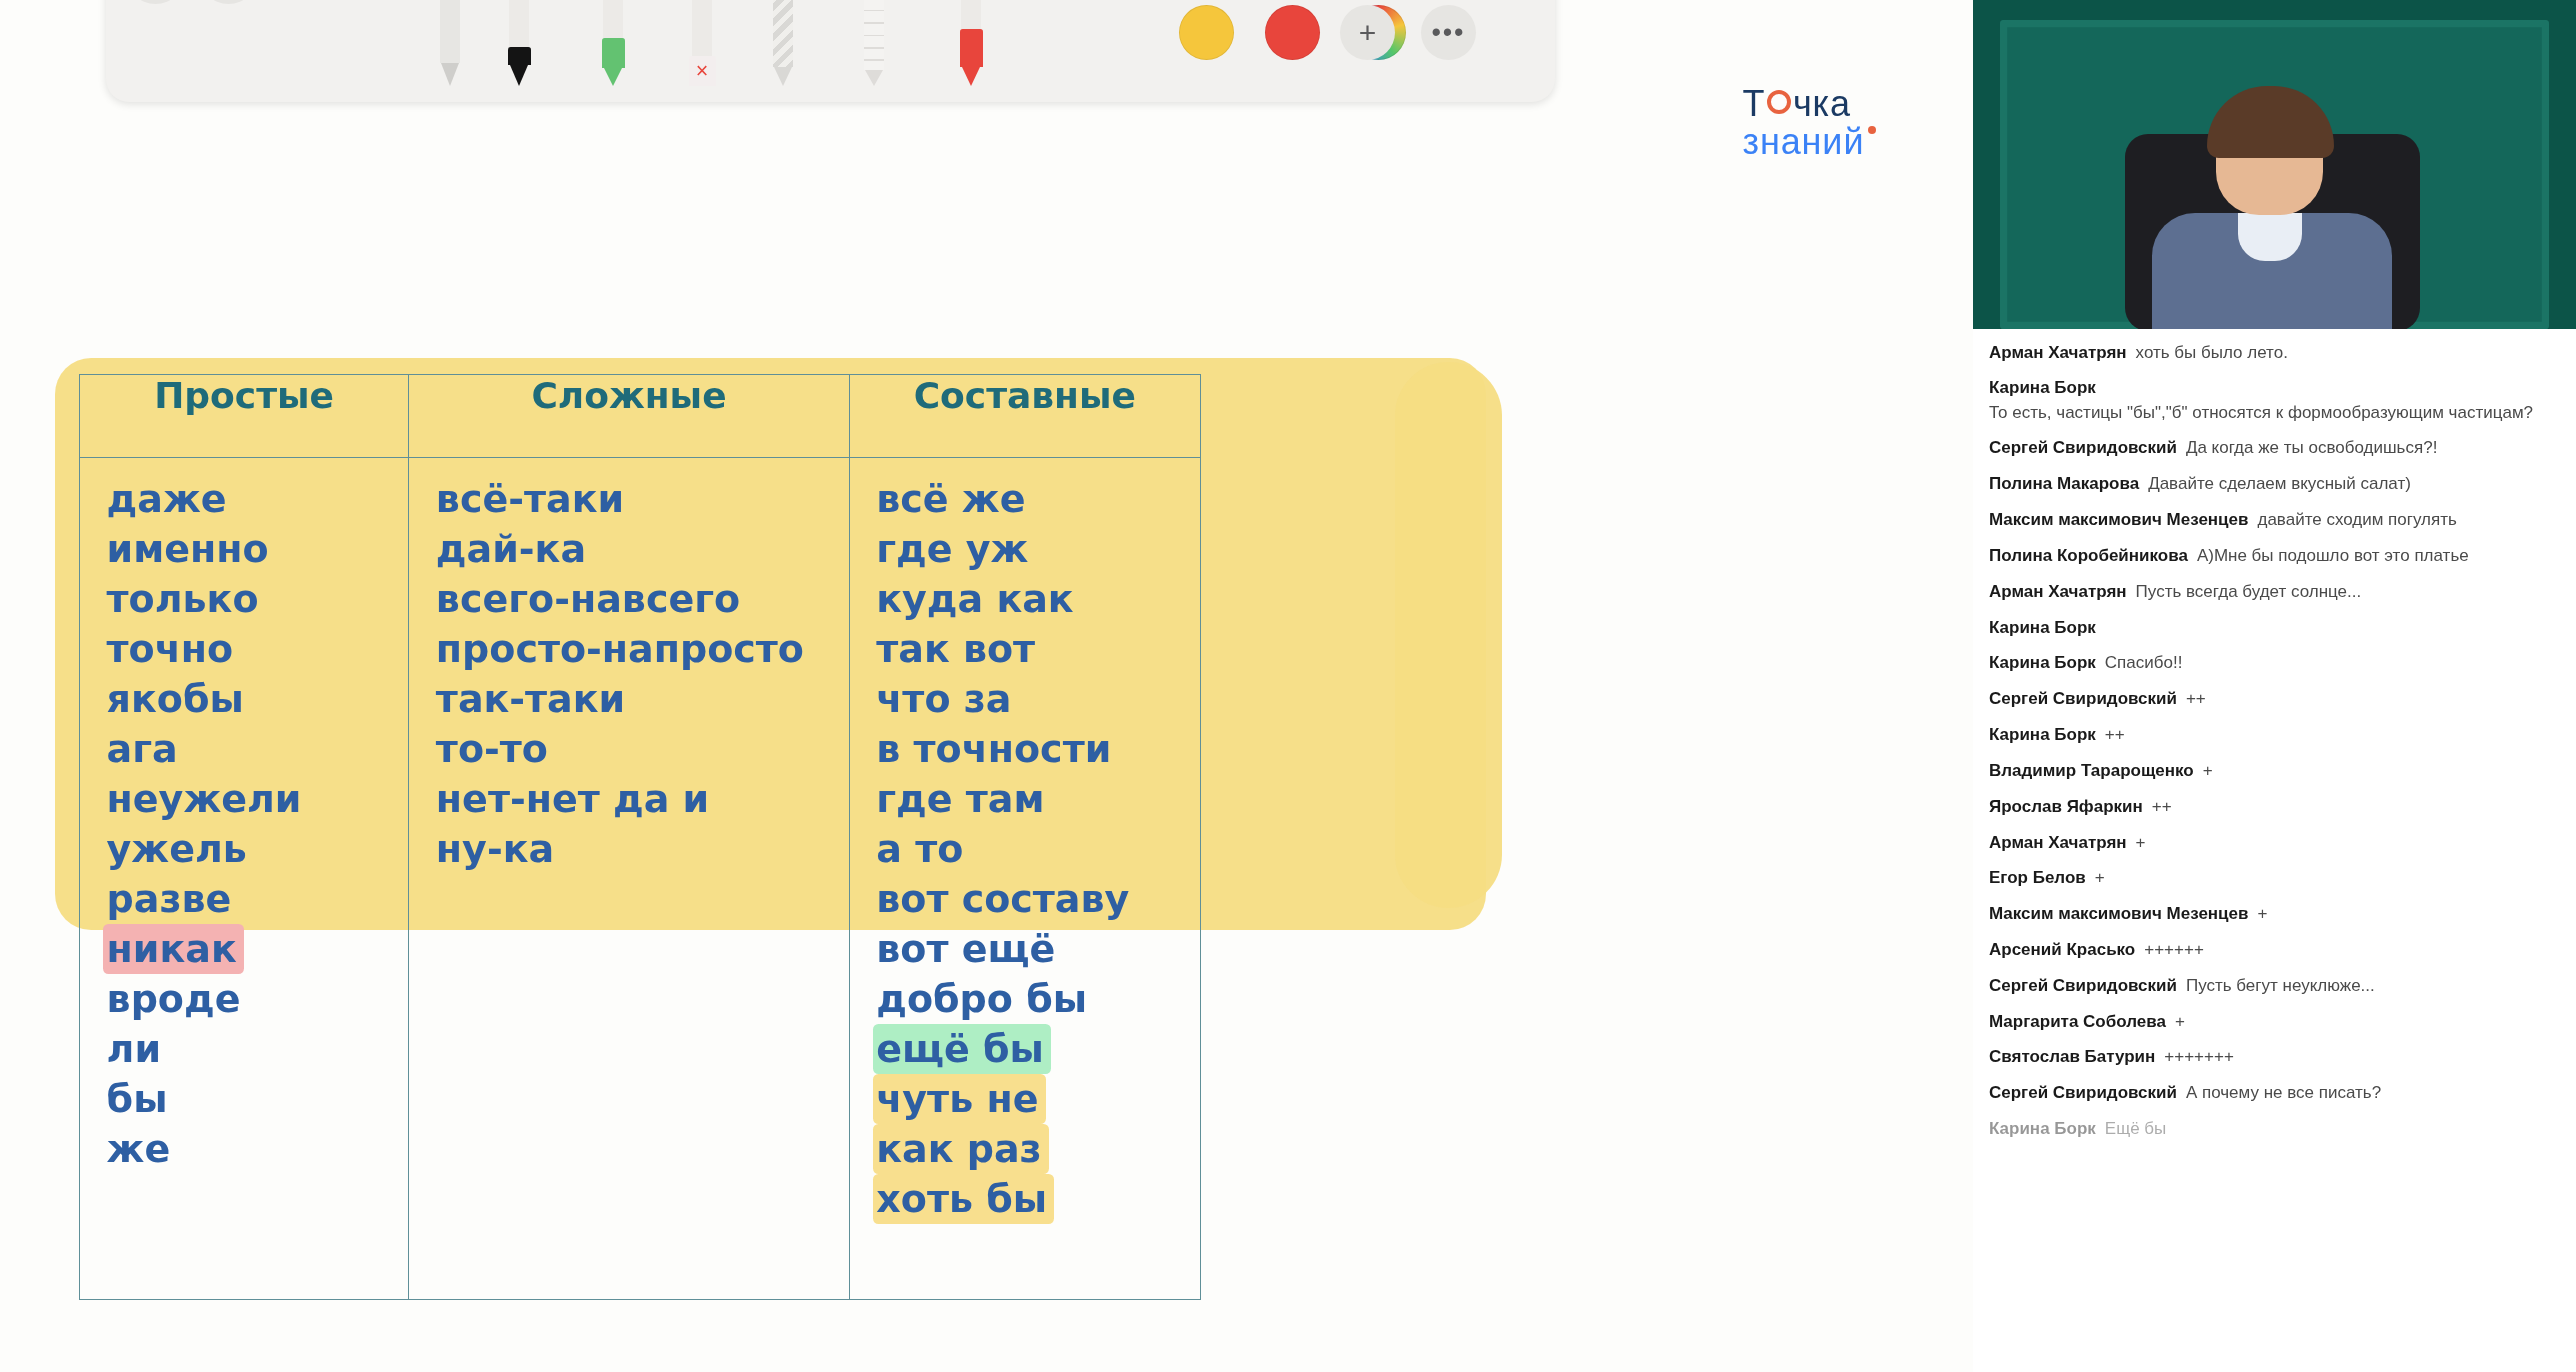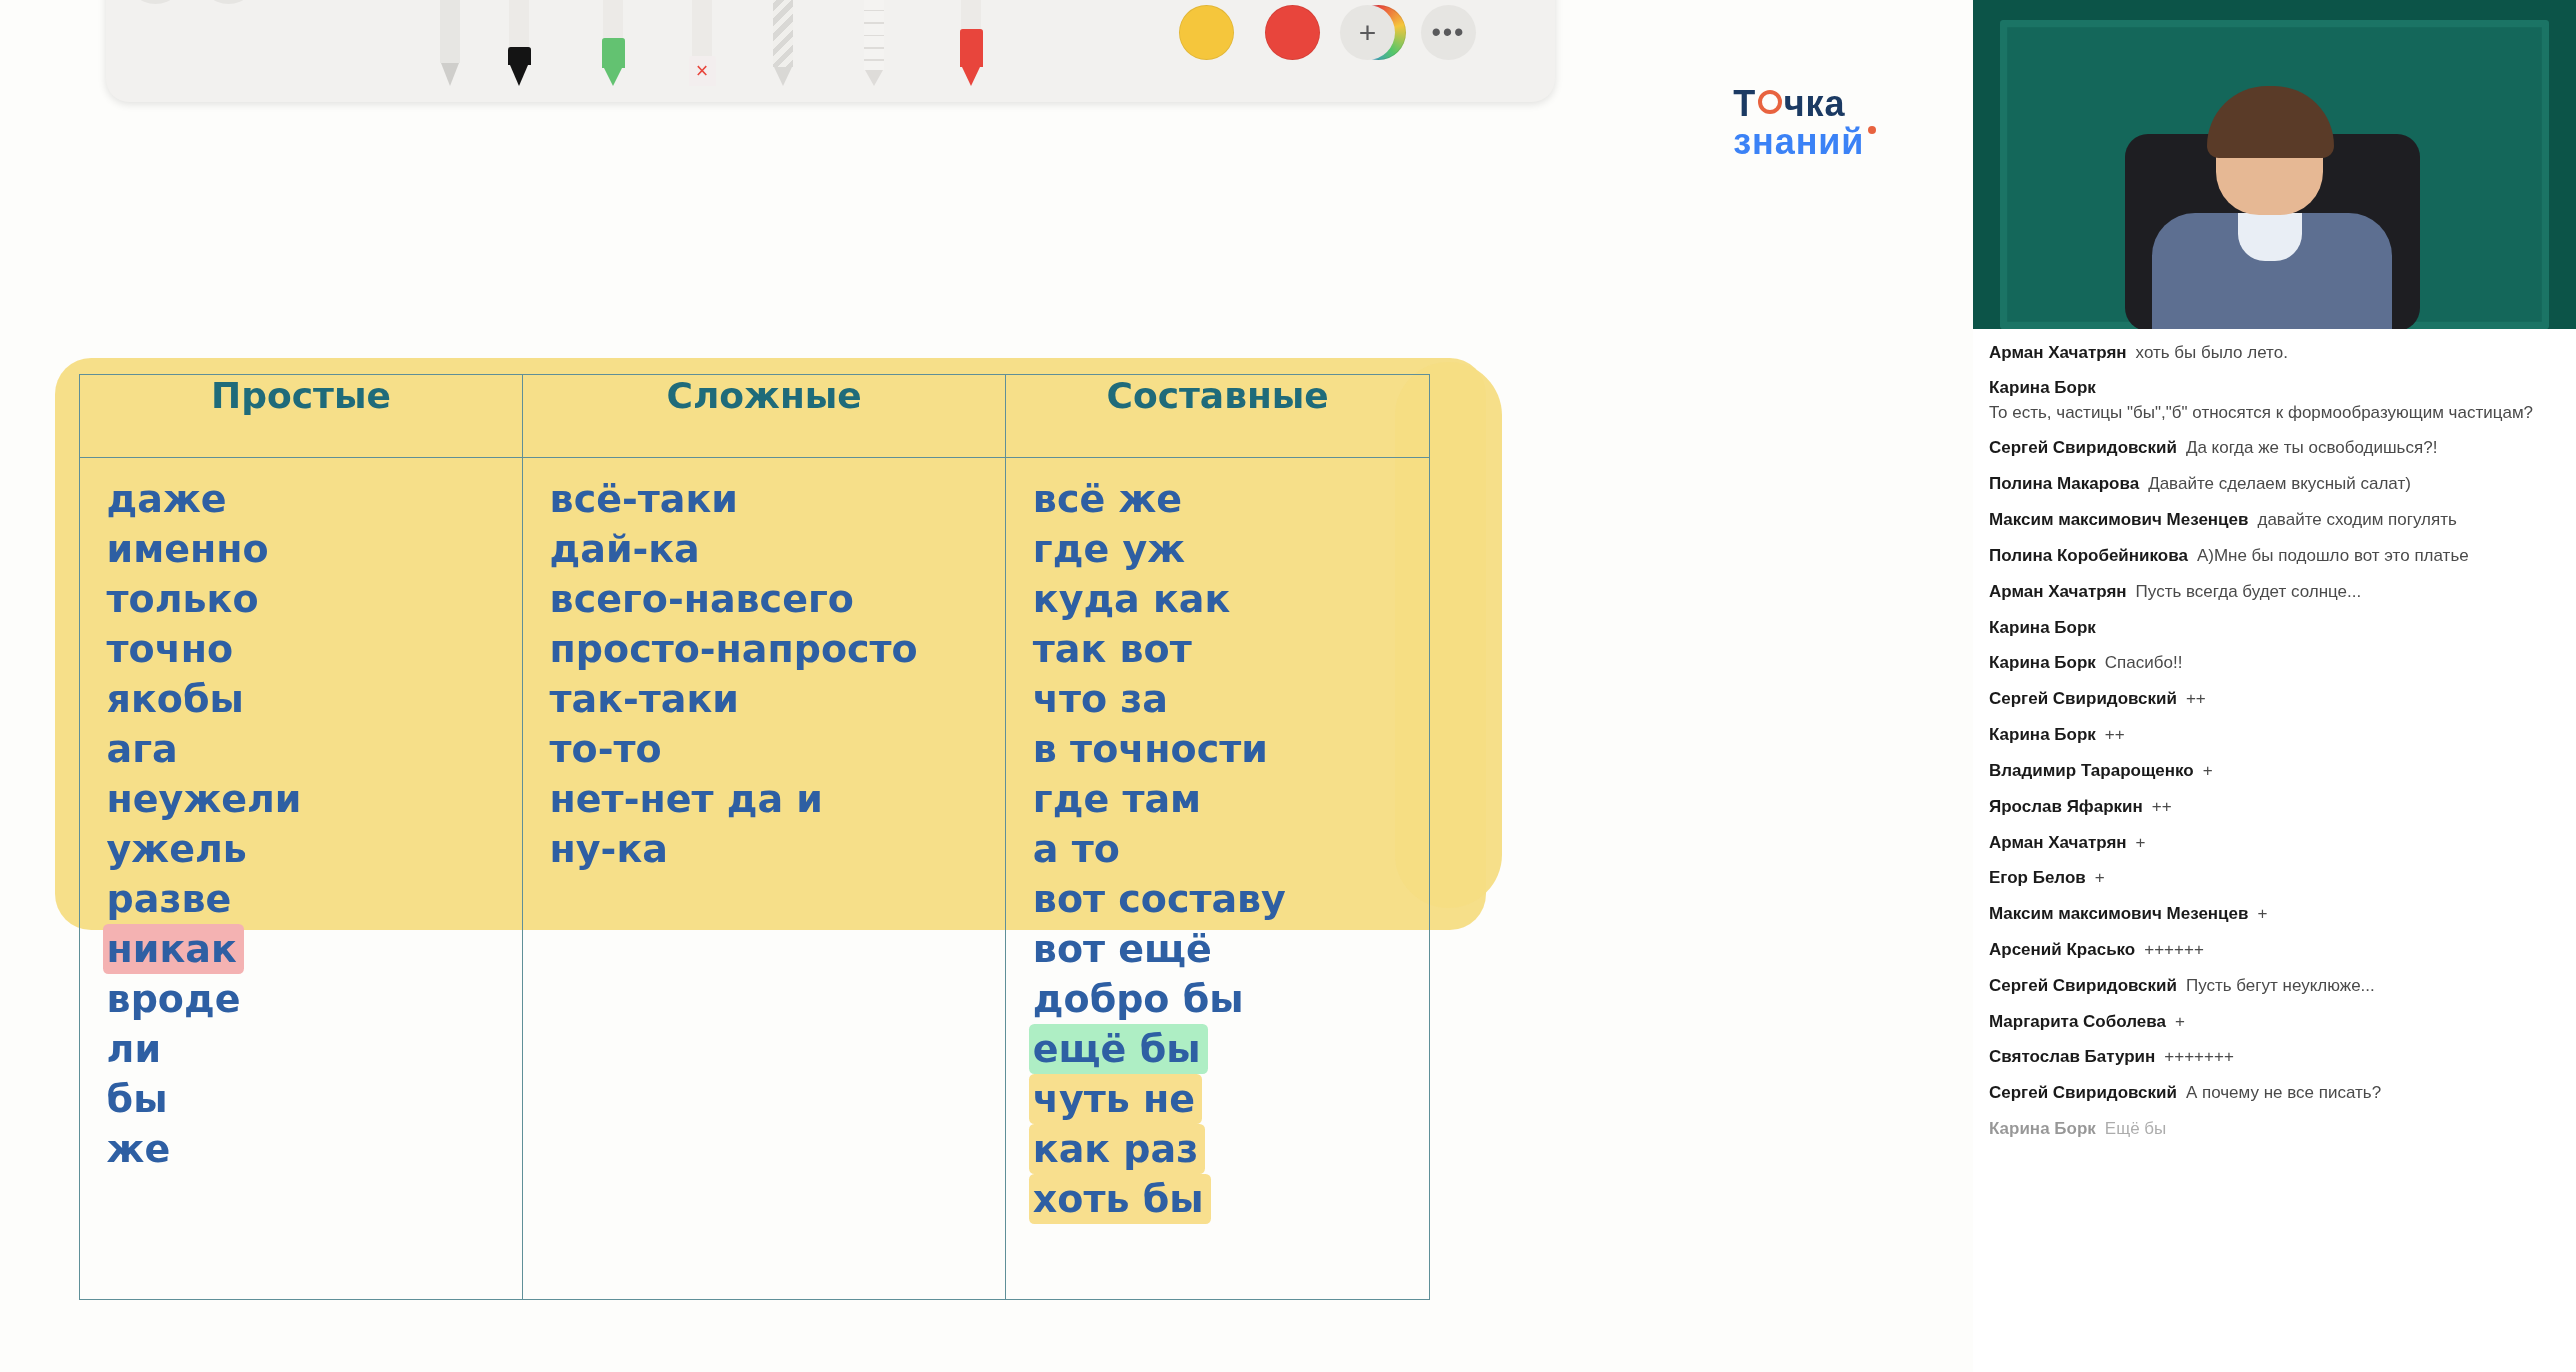--- a/index.html
+++ b/index.html
@@ -104,21 +104,21 @@
   }
   .sw-row2 { top: 73px; }
 
   
   .logo {
     position: absolute;
     right: 97px;
     top: 85px;
     text-align: left;
     color: #1b3a63;
-    font-weight: bold;
+    font-weight: normal;
     line-height: 1.05;
     font-size: 36px;
     letter-spacing: 0.9px;
   }
   .logo .l2 { color: #3b82f6; }
   .logo-dot {
     display: inline-block;
     width: 16px; height: 16px;
     border-radius: 50%;
     border: 4.5px solid #e8633f;
@@ -164,21 +164,21 @@
     height: 546px;
     background: #f6dd83;
     border-radius: 54px;
     opacity: 0.95;
   }
 
   table.tbl {
     position: absolute;
     left: 79px;
     top: 374px;
-    width: 1351px;
+    width: 1122px;
     border-collapse: collapse;
     background: transparent;
   }
   table.tbl th, table.tbl td {
     border: 1.8px solid #5f8f98;
     vertical-align: top;
     padding: 0;
     font-weight: bold;
   }
   table.tbl th {

